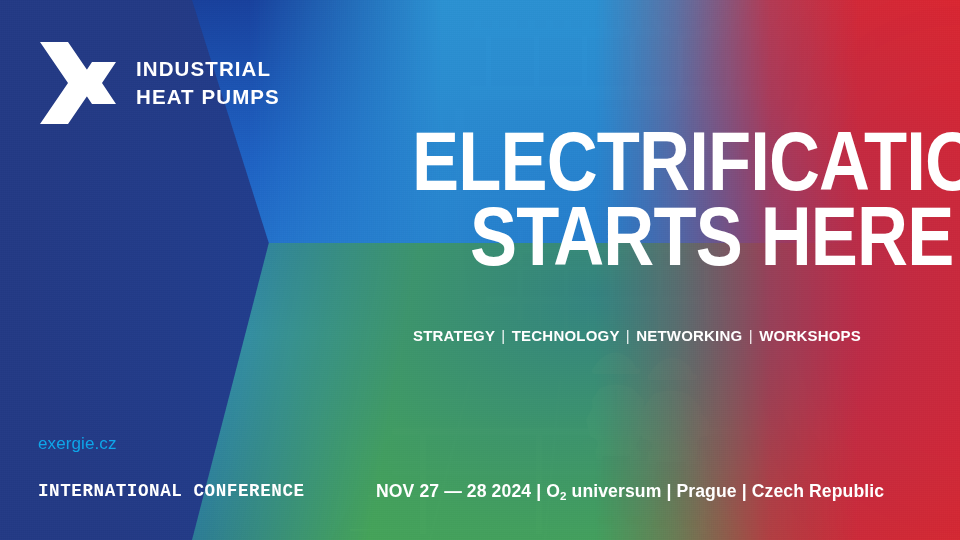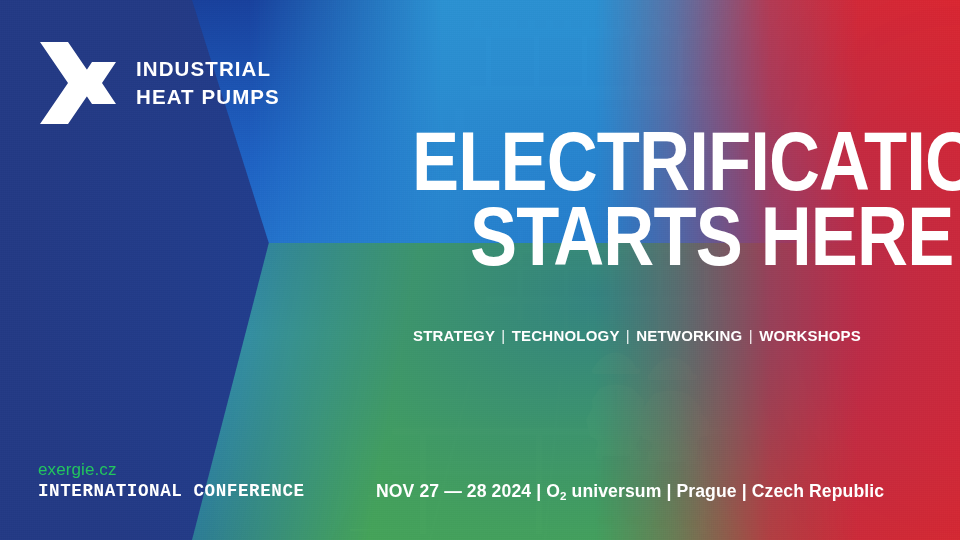--- a/index.html
+++ b/index.html
@@ -93,21 +93,21 @@
   }
   #hl1{font-size:84px;}
   #hl2{font-size:84px;margin-top:4px;margin-left:58px;}
   #subhead{
     position:absolute;left:413px;top:327px;
     color:#fff;font-weight:bold;font-size:15px;letter-spacing:.2px;white-space:nowrap;
   }
   #subhead .sep{font-weight:normal;opacity:.92;padding:0 2px;}
 
   
-  #site{position:absolute;left:38px;top:460px;color:#22c55e;font-size:17px;letter-spacing:.1px;}
+  #site{position:absolute;left:38px;top:434px;color:#0ea5e9;font-size:17px;letter-spacing:.1px;}
   #conf{position:absolute;left:38px;top:481px;color:#fff;font-weight:bold;font-size:17.6px;letter-spacing:.55px;font-family:Liberation Mono, monospace;}
   #details{position:absolute;left:376px;top:481px;color:#fff;font-size:17.6px;letter-spacing:.1px;white-space:nowrap;font-weight:bold;}
   #details sub{font-size:.66em;vertical-align:-.28em;}
 </style>
 </head>
 <body>
 
 <div id="banner">
 
   <div class="layer" id="photo">

